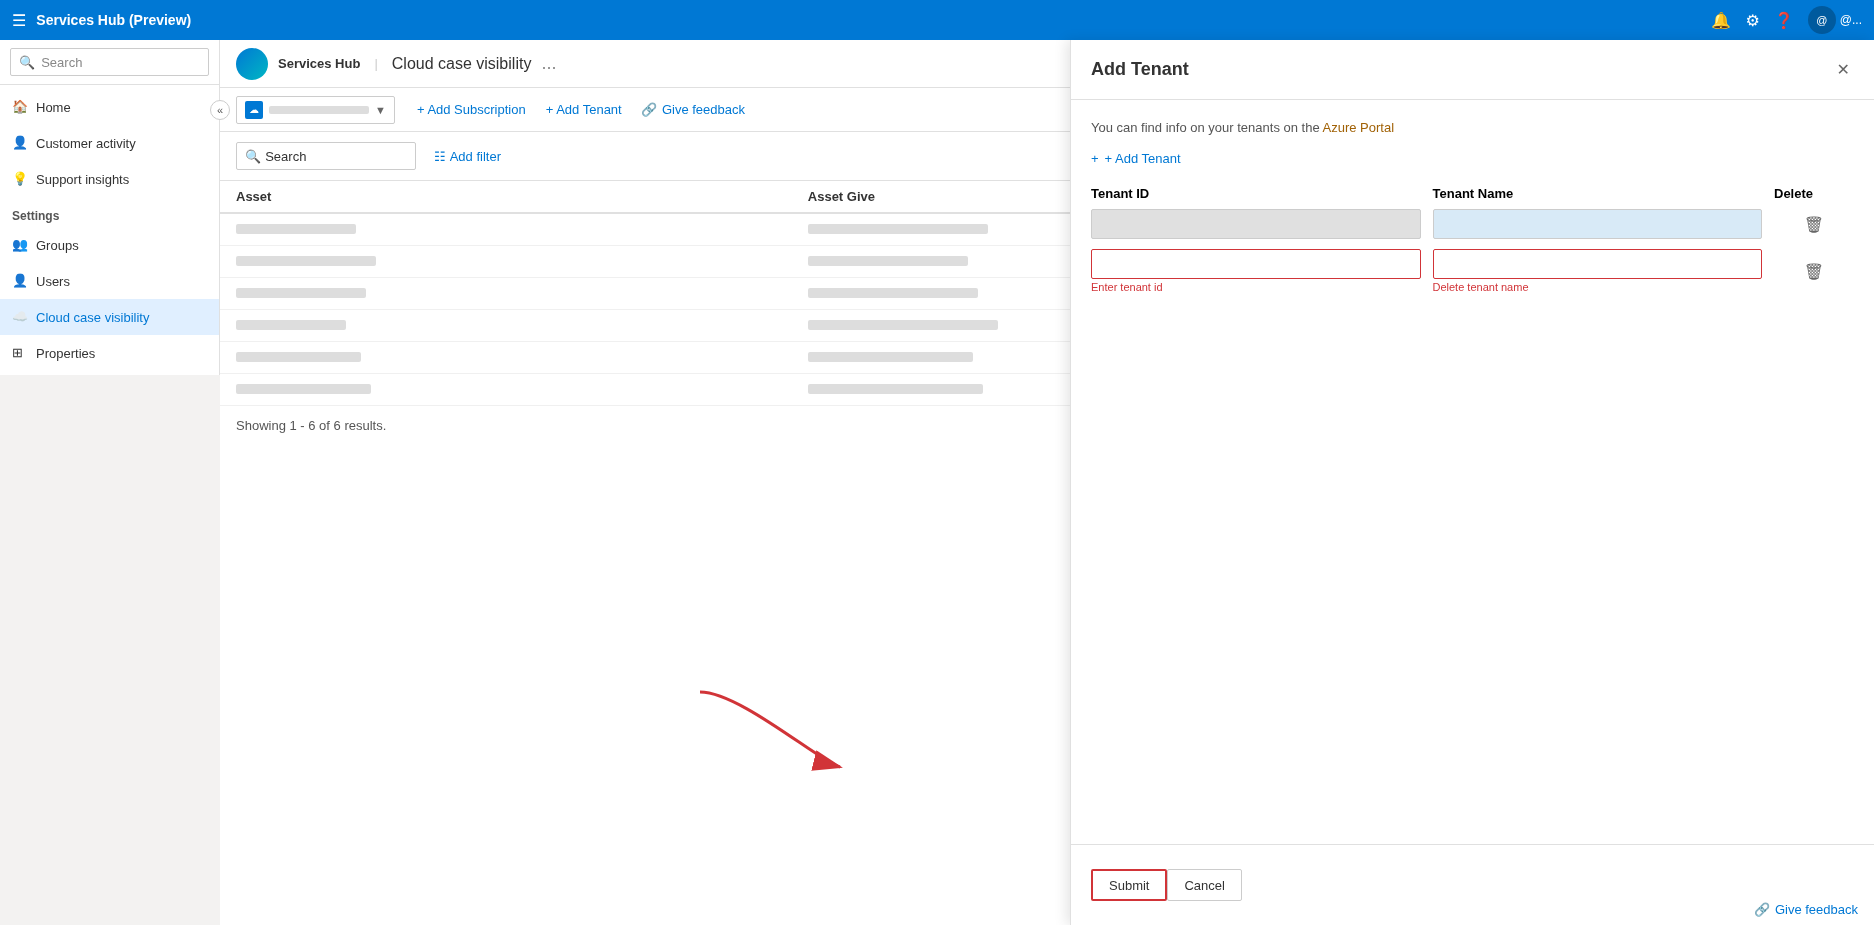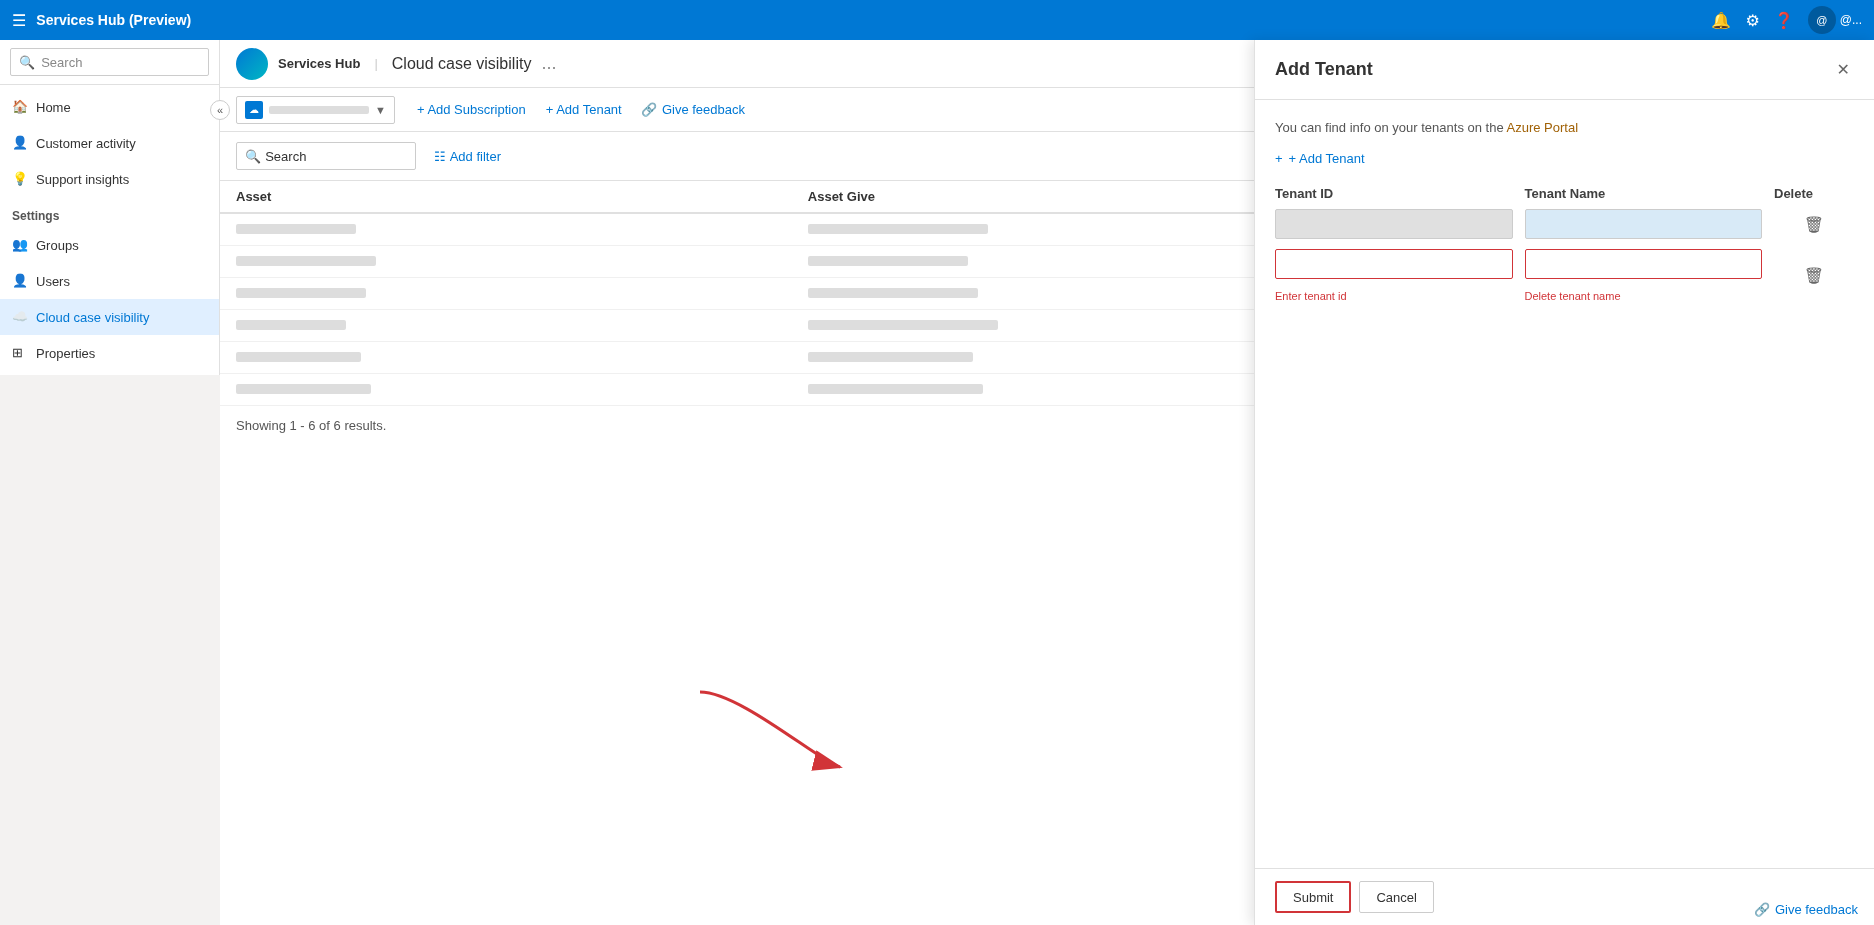--- a/index.html
+++ b/index.html
@@ -249,21 +249,21 @@
       padding: 12px 16px;
       color: #555;
       font-size: 13px;
     }
 
     
     .side-panel-overlay {
       position: fixed;
       top: 40px;
       right: 0;
-      width: 620px;
+      width: 804px;
       bottom: 0;
       background: white;
       border-left: 1px solid #e0e0e0;
       box-shadow: -4px 0 12px rgba(0,0,0,0.1);
       display: flex;
       flex-direction: column;
       z-index: 100;
     }
     .panel-header {
       display: flex;
@@ -310,21 +310,21 @@
     }
     .tenant-grid-header {
       display: grid;
       grid-template-columns: 1fr 1fr 80px;
       gap: 12px;
       margin-bottom: 8px;
     }
     .tenant-grid-header span {
       font-size: 13px;
       font-weight: 600;
-      color: #404040;
+      color: #000000;
     }
     .tenant-row {
       display: grid;
       grid-template-columns: 1fr 1fr 80px;
       gap: 12px;
       margin-bottom: 10px;
       align-items: center;
     }
     .tenant-input {
       width: 100%;
@@ -335,38 +335,37 @@
       font-size: 13px;
       background: #f5f5f5;
     }
     .tenant-input.error {
       border: 1px solid #d13438;
       background: white;
     }
     .error-text {
       color: #d13438;
       font-size: 11px;
-      margin-top: 11px;
+      margin-top: 2px;
     }
     .delete-btn {
       background: none;
       border: none;
       cursor: pointer;
       color: #666;
       font-size: 16px;
       display: flex;
       align-items: center;
       justify-content: center;
     }
     .panel-footer {
-      padding: 12px 20px;
+      padding: 24px 20px;
       border-top: 1px solid #e0e0e0;
       display: flex;
       align-items: center;
-      gap: 8px;
       justify-content: flex-start;
     }
     .btn-submit {
       height: 32px;
       padding: 0 16px;
       background: white;
       border: 2px solid #d13438;
       border-radius: 2px;
       cursor: pointer;
       font-size: 13px;

